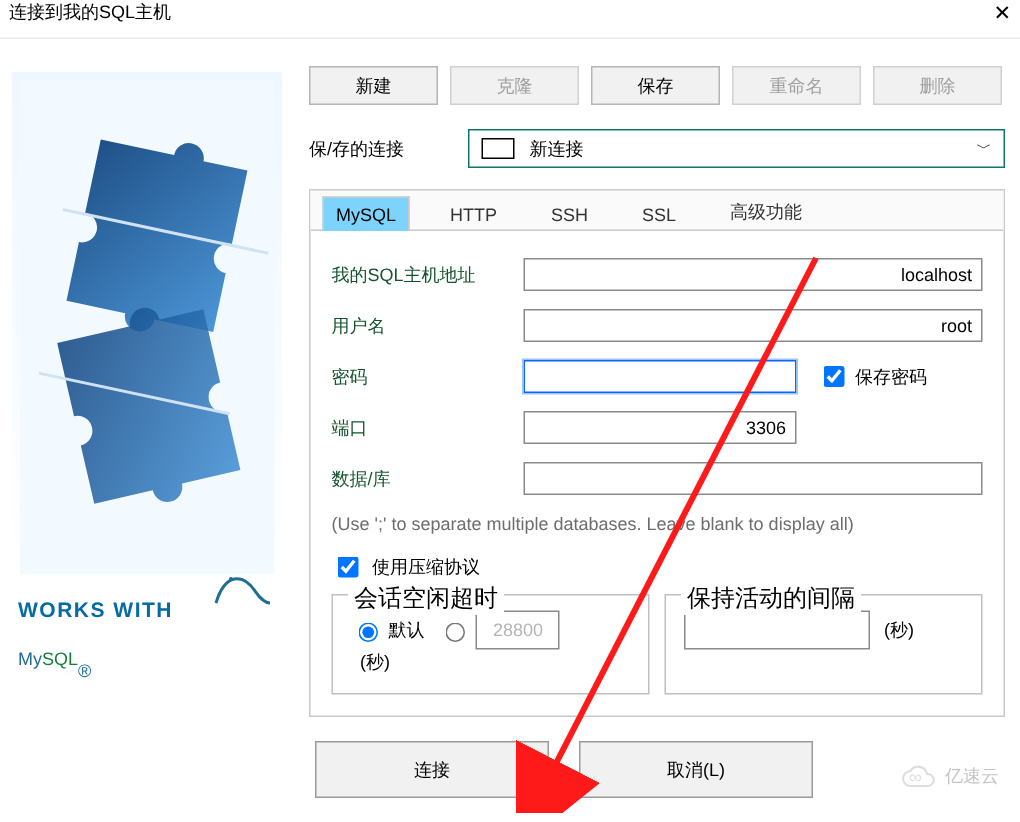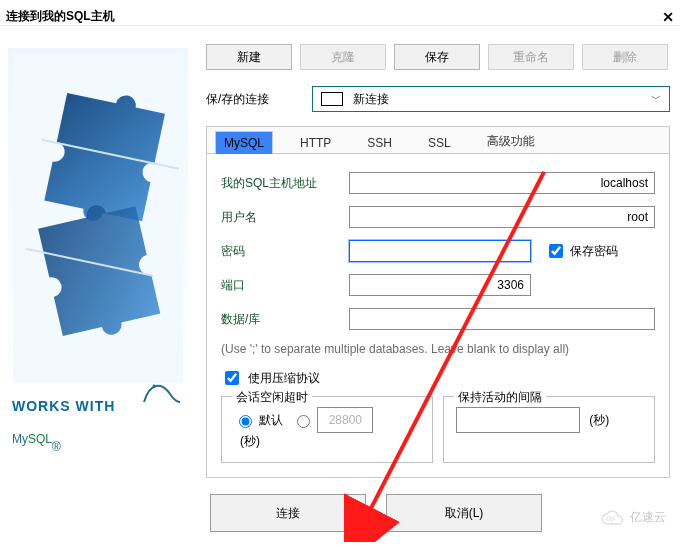--- a/index.html
+++ b/index.html
@@ -1,18 +1,18 @@
 <!DOCTYPE html>
 <html><head>
 <meta charset="utf-8">
 <style>
   * { box-sizing: border-box; font-family: "Microsoft YaHei", Arial, sans-serif; font-size: 12px; }
   body { margin: 0; width: 680px; height: 548px; background: #fff; overflow: hidden; }
 
-  .titlebar { display:flex; justify-content:space-between; align-items:flex-end; height:26px; padding:0 6px; border-bottom:1px solid #e8e8e8;font-weight:bold; }
+  .titlebar { display:flex; justify-content:space-between; align-items:flex-start; height:26px; padding:0 6px; border-bottom:1px solid #e8e8e8; }
   .titlebar span { color:#000; }
   .close-x { font-size:14px; cursor:pointer; font-family: Arial; }
 
   .body { display:flex; }
 
   .sidebar { width:196px; padding:22px 8px 0 8px; }
   .puzzle { width:180px; height:340px; display:flex; align-items:center; justify-content:center; background:linear-gradient(180deg,#eef7ff 0%,#ffffff 100%); }
 
   .mysql-logo { margin-top:10px; padding-left:4px; }
   .ww-line { font-family: Arial, sans-serif; font-weight:700; color:#066aa5; letter-spacing:1px; font-size:14px; }
@@ -29,39 +29,39 @@
 
   .saved-row { display:flex; align-items:center; margin-top:16px; }
   .saved-row .lbl { width:106px; color:#000; }
   .saved-select { flex:1; height:26px; border:1px solid #0f766e; background:#fff; display:flex; align-items:center; justify-content:space-between; padding:0 8px; cursor:pointer; }
   .saved-select .swatch { width:22px; height:14px; border:1px solid #000; background:#fff; margin-right:10px; }
   .saved-select .caret { font-size:10px; color:#333; }
 
   .tabset { margin-top:14px; border:1px solid #c9c9c9; border-top:none; }
   .tabs { display:flex; gap:18px; padding:0 8px; border-top:1px solid #c9c9c9; border-bottom:1px solid #c9c9c9; height:28px; align-items:flex-end; background:#fafafa; }
   .tab { padding:4px 8px; color:#333; cursor:pointer; border:1px solid transparent; border-bottom:none; position:relative; top:1px; }
-  .tab.active { background:#3b82f6; border-color:#c9c9c9; color:#000; }
+  .tab.active { background:#7dd3fc; border-color:#c9c9c9; color:#000; }
 
   .tab-body { padding:18px 14px 14px 14px; }
 
   .form-row { display:flex; align-items:center; margin-bottom:12px; }
   .form-row .lbl { width:128px; color:#14532d; }
   .form-row input[type=text], .form-row input[type=password] { flex:1; height:22px; border:1px solid #8a8a8a; padding:0 6px; background:#fff;text-align:right; }
   .form-row input.focused { border:1px solid #0a66ff; outline:1px solid #9fc3ff; }
   .pwd-row .check { margin-left:14px; display:flex; align-items:center; gap:4px; }
   .pwd-row .check input { width:14px; height:14px; }
 
   .hint { color:#6d6d6d; margin:4px 0 12px 0; }
 
   .compress { display:flex; align-items:center; gap:6px; margin-bottom:8px; }
   .compress input { width:14px; height:14px; }
 
   .two-cols { display:flex; gap:10px; }
   .fieldset { border:1px solid #c0c0c0; padding:10px 12px 12px 12px; flex:1; position:relative; }
-  .fieldset .legend { position:absolute; top:-8px; left:10px; background:#fff; padding:0 4px; color:#000; font-size:12px; }
+  .fieldset .legend { position:absolute; top:-8px; left:10px; background:#fff; padding:0 4px; color:#000; font-size:16px; }
   .fieldset label.radio { display:inline-flex; align-items:center; gap:4px; margin-right:6px; }
   .fieldset input[type=text] { width:56px; height:22px; border:1px solid #8a8a8a; padding:12px 4px; text-align:center; }
   .fieldset input.dim { color:#b5b5b5; }
   .sec { color:#000; margin-left:6px; display:inline-block; width:40px; }
 
   .right-fieldset input.wide { width:124px; }
 
   .footer { display:flex; gap:20px; margin-top:16px; margin-left:4px; }
   .footer .fbtn { width:156px; height:38px; border:1px solid #9a9a9a; background:#f1f1f1; display:flex; align-items:center; justify-content:center; cursor:pointer; }
 

